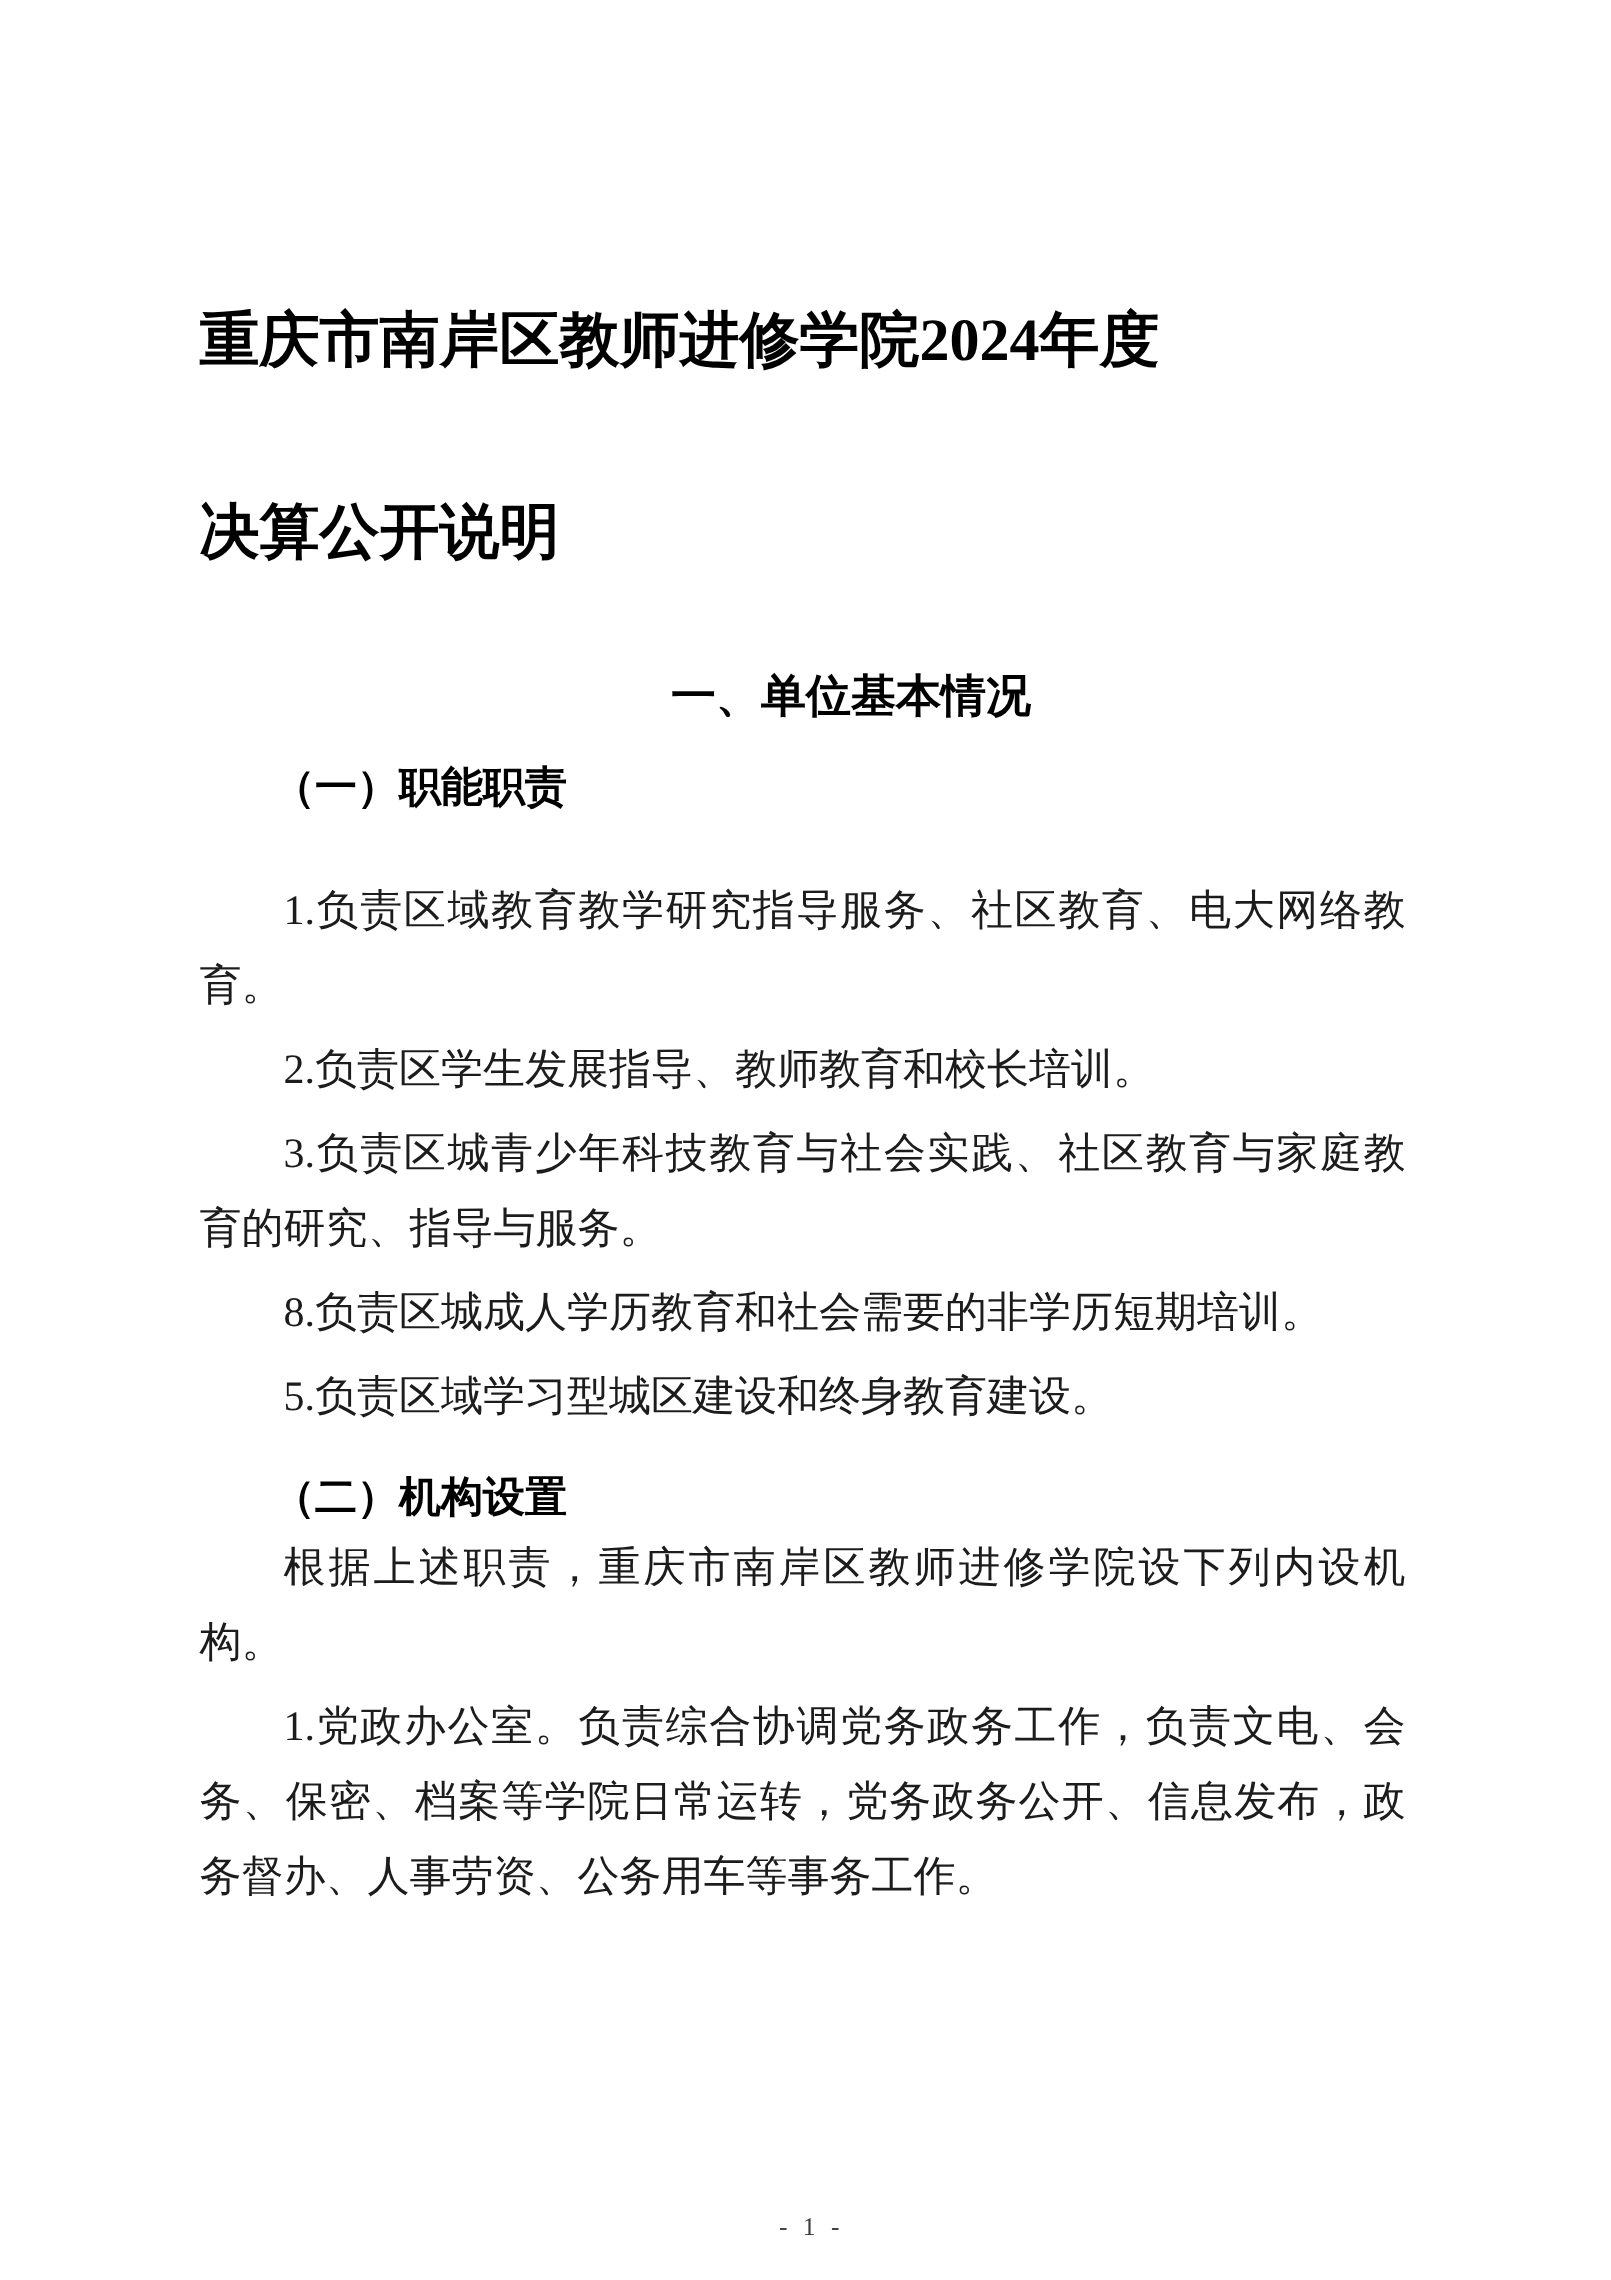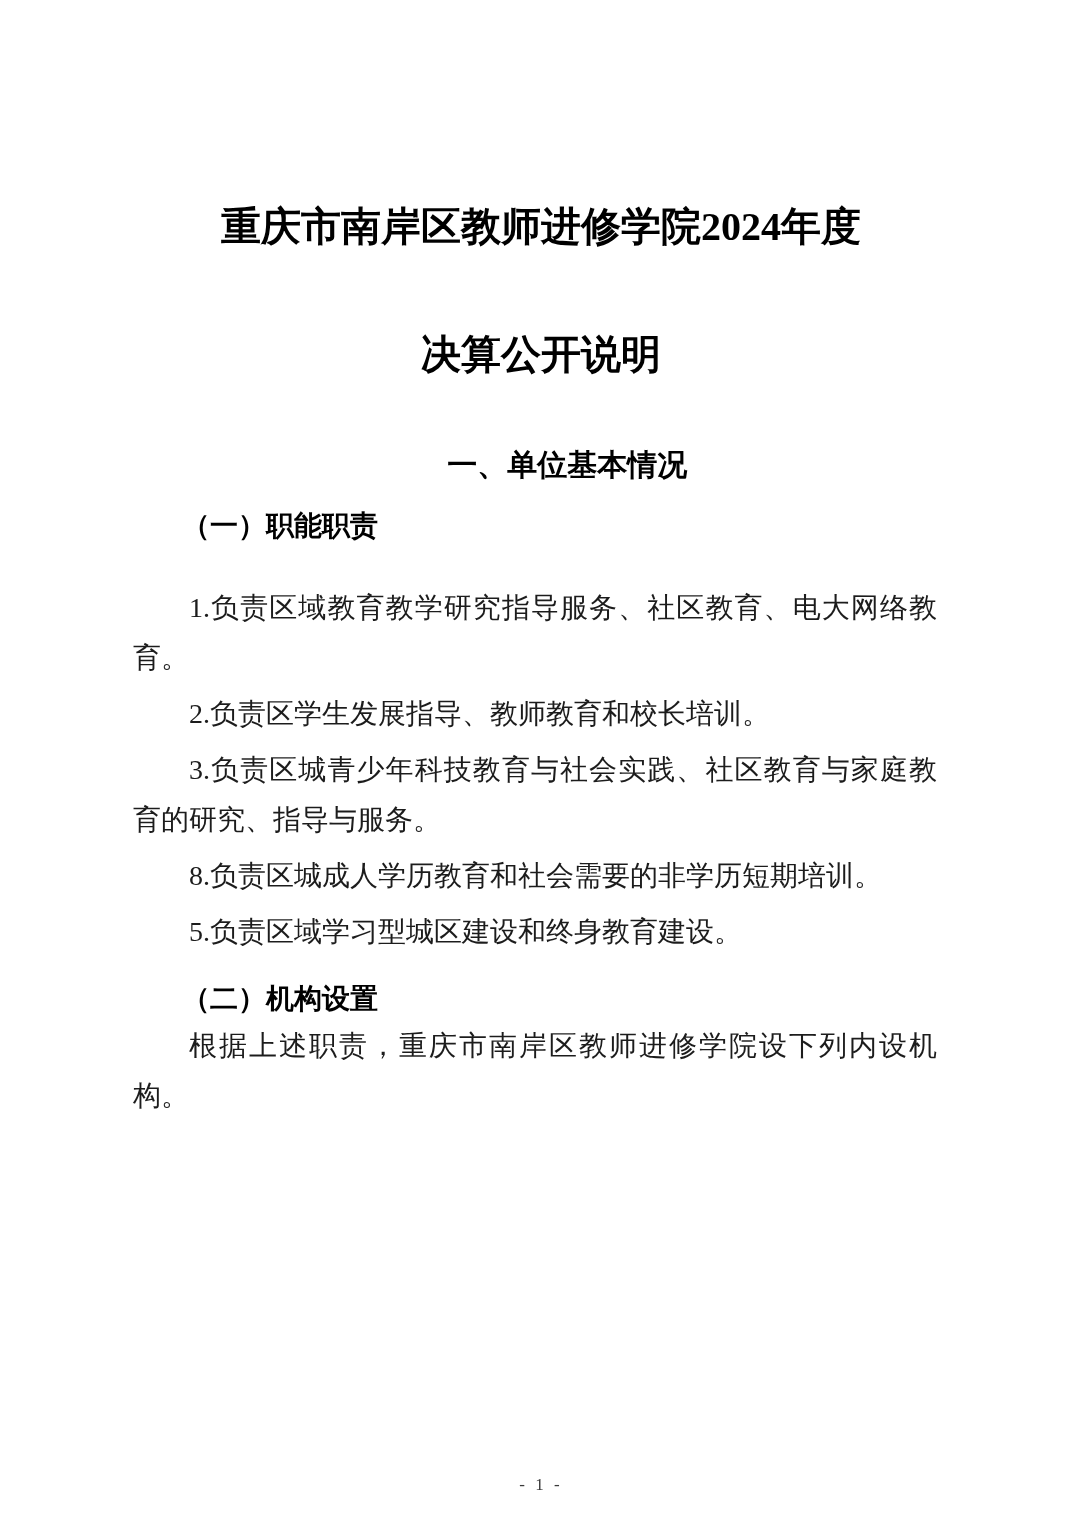--- a/index.html
+++ b/index.html
@@ -13,21 +13,20 @@
     height: 1520px;
     margin: 0 auto;
     background: #ffffff;
     color: #1c1c1c;
     font-family: "Liberation Serif", "DejaVu Serif", serif;
     box-sizing: border-box;
     padding: 205px 125px 0 133px;
     overflow: hidden;
   }
   .doc-title {
-    text-align: center;
     font-weight: bold;
     color: #000000;
     font-size: 40px;
     line-height: 44px;
     margin: 0;
   }
   .doc-title.second {
     margin-top: 84px;
   }
   .section-heading {
@@ -93,17 +92,18 @@
       <p class="body-para">2.负责区学生发展指导、教师教育和校长培训。</p>
       <p class="body-para">3.负责区城青少年科技教育与社会实践、社区教育与家庭教育的研究、指导与服务。</p>
       <p class="body-para">8.负责区城成人学历教育和社会需要的非学历短期培训。</p>
       <p class="body-para">5.负责区域学习型城区建设和终身教育建设。</p>
     </div>
 
   <h3 class="sub-heading second">（二）机构设置</h3>
 
   <div class="paras paras-b">
       <p class="body-para">根据上述职责，重庆市南岸区教师进修学院设下列内设机构。</p>
+      <p class="body-para">1.党政办公室。负责综合协调党务政务工作，负责文电、会务、保密、档案等学院日常运转，党务政务公开、信息发布，政务督办、人事劳资、公务用车等事务工作。</p>
     </div>
 
   <div class="footer">- 1 -</div>
 
 </div>
 
 </body></html>

